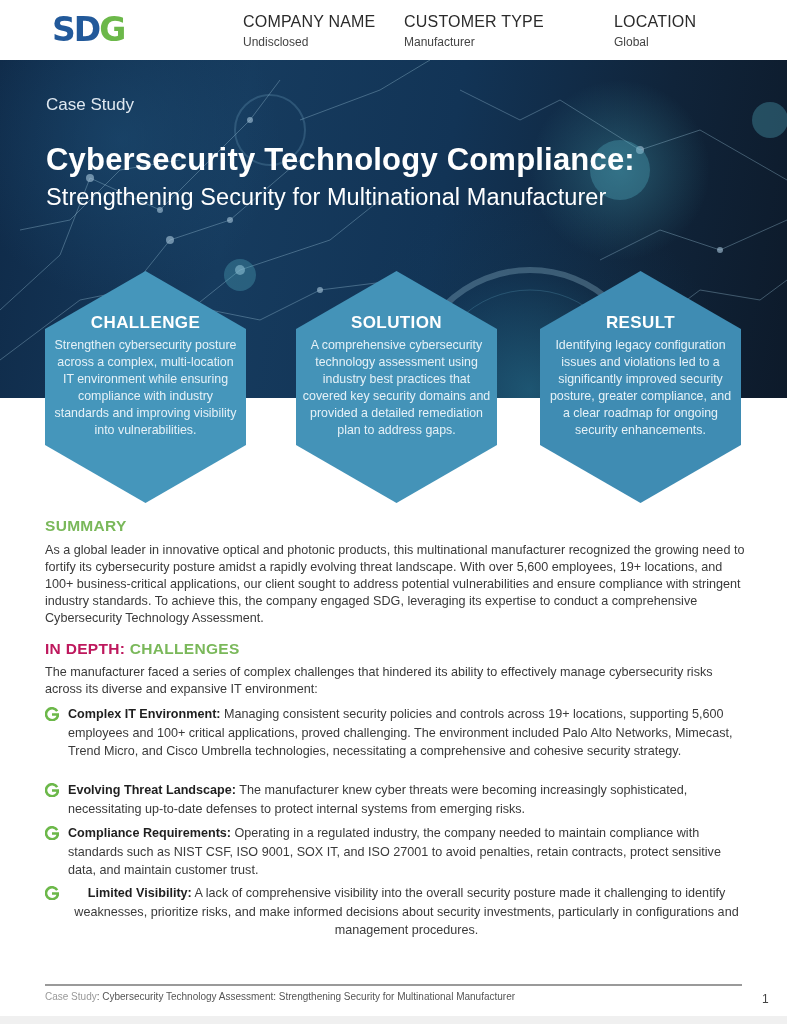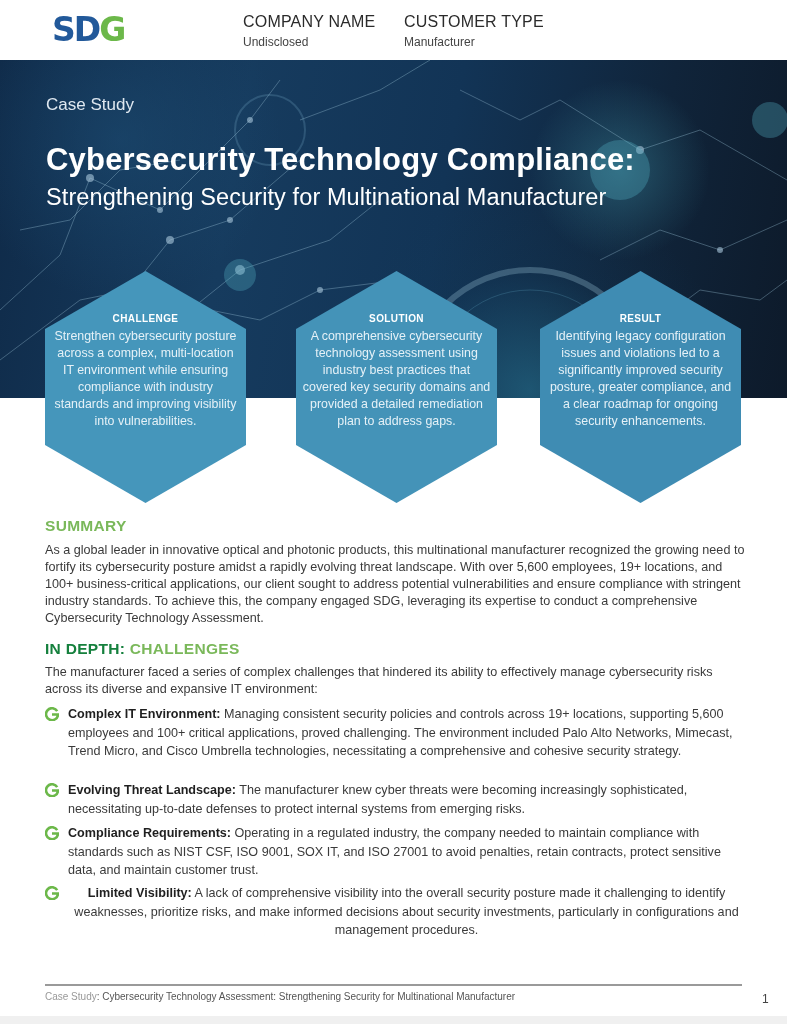--- a/index.html
+++ b/index.html
@@ -31,27 +31,27 @@
     .hero .title1 { position: absolute; left: 46px; top: 82px; font-size: 31px; font-weight: bold; color: #ffffff; letter-spacing: 0.2px; }
     .hero .title2 { position: absolute; left: 46px; top: 124px; font-size: 23.5px; color: #ffffff; letter-spacing: 0.1px; }
 
     
     .hex { position: absolute; top: 271px; width: 201px; height: 232px;
       clip-path: polygon(50% 0%, 100% 25%, 100% 75%, 50% 100%, 0% 75%, 0% 25%);
       text-align: center; color: #eaf4f9; }
     .hex.h1 { left: 45px; background: #4596bb; }
     .hex.h2 { left: 296px; background: #4493b8; }
     .hex.h3 { left: 540px; background: #3f8cb3; }
-    .hex .hx-title { font-size: 10px; font-weight: bold; letter-spacing: 0.4px; color: #ffffff; margin-top: 42px; }
+    .hex .hx-title { font-size: 17px; font-weight: bold; letter-spacing: 0.4px; color: #ffffff; margin-top: 42px; }
     .hex .hx-body { font-size: 12.4px; line-height: 17px; margin: 4px 6px 0 6px; color: #e5f1f7; }
 
     
     .section-h { position: absolute; left: 45px; font-size: 15.5px; font-weight: bold; letter-spacing: 0.3px; }
     .green { color: #7ab85a; }
-    .navy { color: #15803d; }
+    .navy { color: #be185d; }
     .para { position: absolute; left: 45px; width: 700px; font-size: 12.6px; line-height: 17px; color: #3a3a3a; }
     .bullet { position: absolute; left: 45px; width: 700px; font-size: 12.6px; line-height: 18.5px; color: #3a3a3a; }
     .bullet .gicon { position: absolute; left: 0; top: 2px; width: 14px; height: 14px; }
     .bullet .btxt { margin-left: 23px; display: block; }
     .bullet b { color: #1f1f1f; font-weight: bold; }
 
     
     .footer-line { position: absolute; left: 45px; top: 984px; width: 697px; height: 2px; background: #9a9a9a; }
     .footer-text { position: absolute; left: 45px; top: 991px; font-size: 10px; color: #555; }
     .footer-text .fk { color: #999; }
@@ -65,20 +65,24 @@
   <div class="logo">
     <span class="sd">SD</span><span class="g">G</span>
   </div>
   <div class="meta company">
     <div class="label">COMPANY NAME</div>
     <div class="value">Undisclosed</div>
   </div>
   <div class="meta ctype">
     <div class="label">CUSTOMER TYPE</div>
     <div class="value">Manufacturer</div>
+  </div>
+  <div class="meta location">
+    <div class="label">LOCATION</div>
+    <div class="value">Global</div>
   </div>
 </div>
 
 <div class="hero">
   <svg class="net" width="787" height="338" viewBox="0 0 787 338">
     <g stroke="rgba(160,200,220,0.35)" stroke-width="1" fill="none">
       <polyline points="0,250 60,195 90,118 160,150 250,60 280,20"></polyline>
       <polyline points="0,300 80,240 130,230 170,180 230,160 300,100"></polyline>
       <polyline points="60,338 120,260 190,250 240,210 330,180 380,140"></polyline>
       <polyline points="300,60 380,30 430,0"></polyline>

